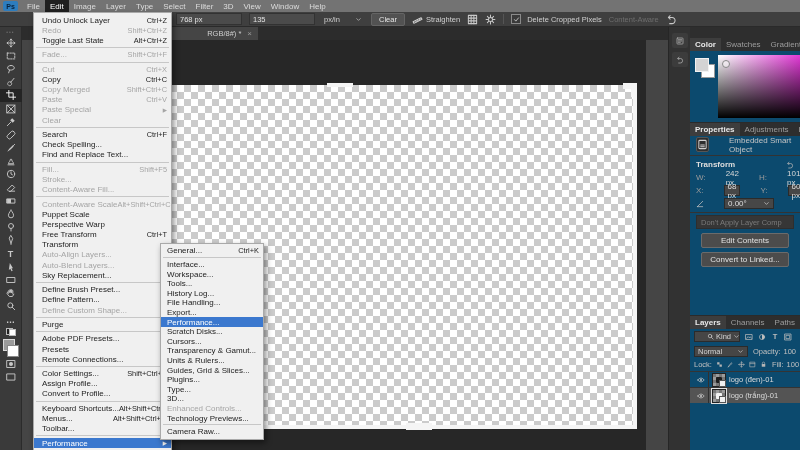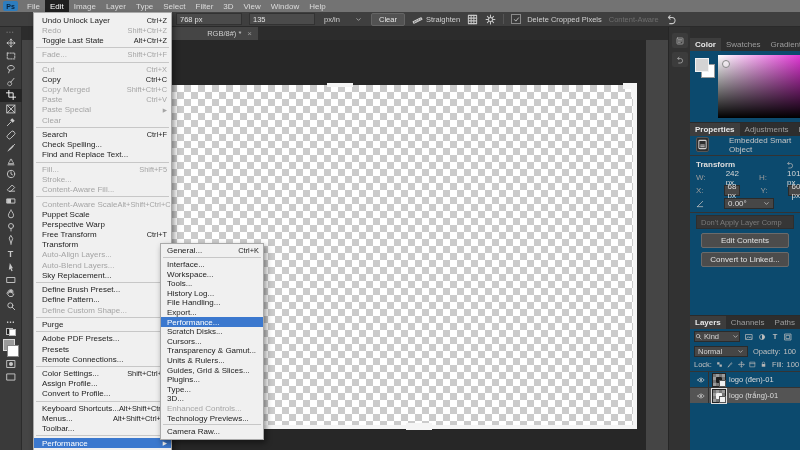--- a/index.html
+++ b/index.html
@@ -112,21 +112,21 @@
   .pfield{width:40px;height:11px;background:#474747;border:1px solid #2b2b2b;display:flex;align-items:center;padding:0 3px;color:#dddddd;box-sizing:border-box}
   #angle-field{width:50px;justify-content:space-between}
   #filename-row{height:14px;color:#bdbdbd}
   #layercomp{margin:1px 6px;height:12px;background:#363636;border:1px solid #2e2e2e;display:flex;align-items:center;padding:0 4px;color:#7a7a7a;font-size:7.5px}
   .pbtn{display:block;margin:4px auto 0;width:86px;height:13px;background:#4c4c4c;border:1px solid #6b6b6b;border-radius:2px;
         color:#e2e2e2;font-size:8px;display:flex;align-items:center;justify-content:center}
 
   
   .lrow{display:flex;align-items:center;padding:0 4px;gap:3px;font-size:7.5px;color:#c0c0c0}
   #filter-row{height:15px}
-  #kind-box{width:46px;height:11px;background:#464646;border:1px solid #2b2b2b;display:flex;align-items:center;gap:2px;padding:0 0;box-sizing:border-box;color:#d5d5d5}
+  #kind-box{width:46px;height:11px;background:#464646;border:1px solid #2b2b2b;display:flex;align-items:center;gap:2px;padding:0 12px;box-sizing:border-box;color:#d5d5d5}
   .f-icon{color:#bdbdbd;width:12px;display:flex;justify-content:center}
   #blend-row{height:14px}
   #blend-box{width:54px;height:11px;background:#464646;border:1px solid #2b2b2b;display:flex;align-items:center;justify-content:space-between;padding:0 3px;box-sizing:border-box;color:#d5d5d5}
   #lock-row{height:13px}
   .l-icon{color:#b5b5b5;width:10px;display:flex;justify-content:center}
   .l-icon svg{width:8px;height:8px}
   .layer-row{height:15px;border-top:1px solid #343434}
   .layer-row.selected{background:#545454}
   .eye-cell{width:14px;height:15px;display:flex;align-items:center;justify-content:center;border-right:1px solid #313131;color:#d2d2d2}
   .thumb{width:12px;height:12px;background:repeating-conic-gradient(#9b9b9b 0% 25%, #777777 0% 50%);background-size:6px 6px;

